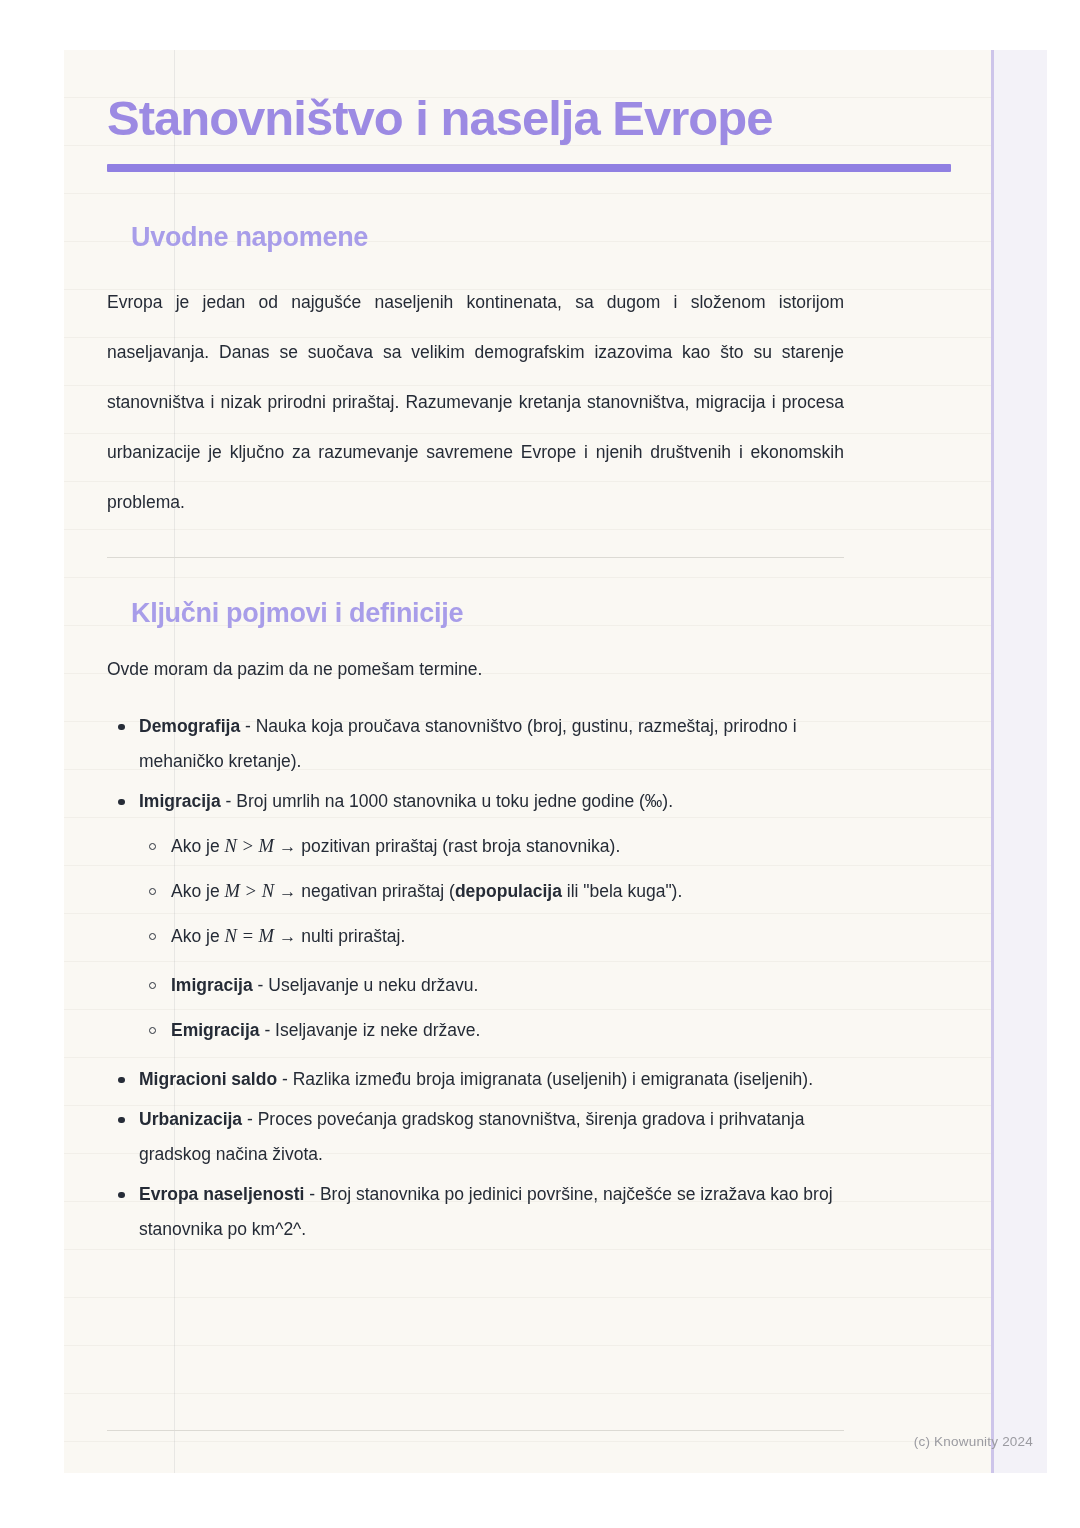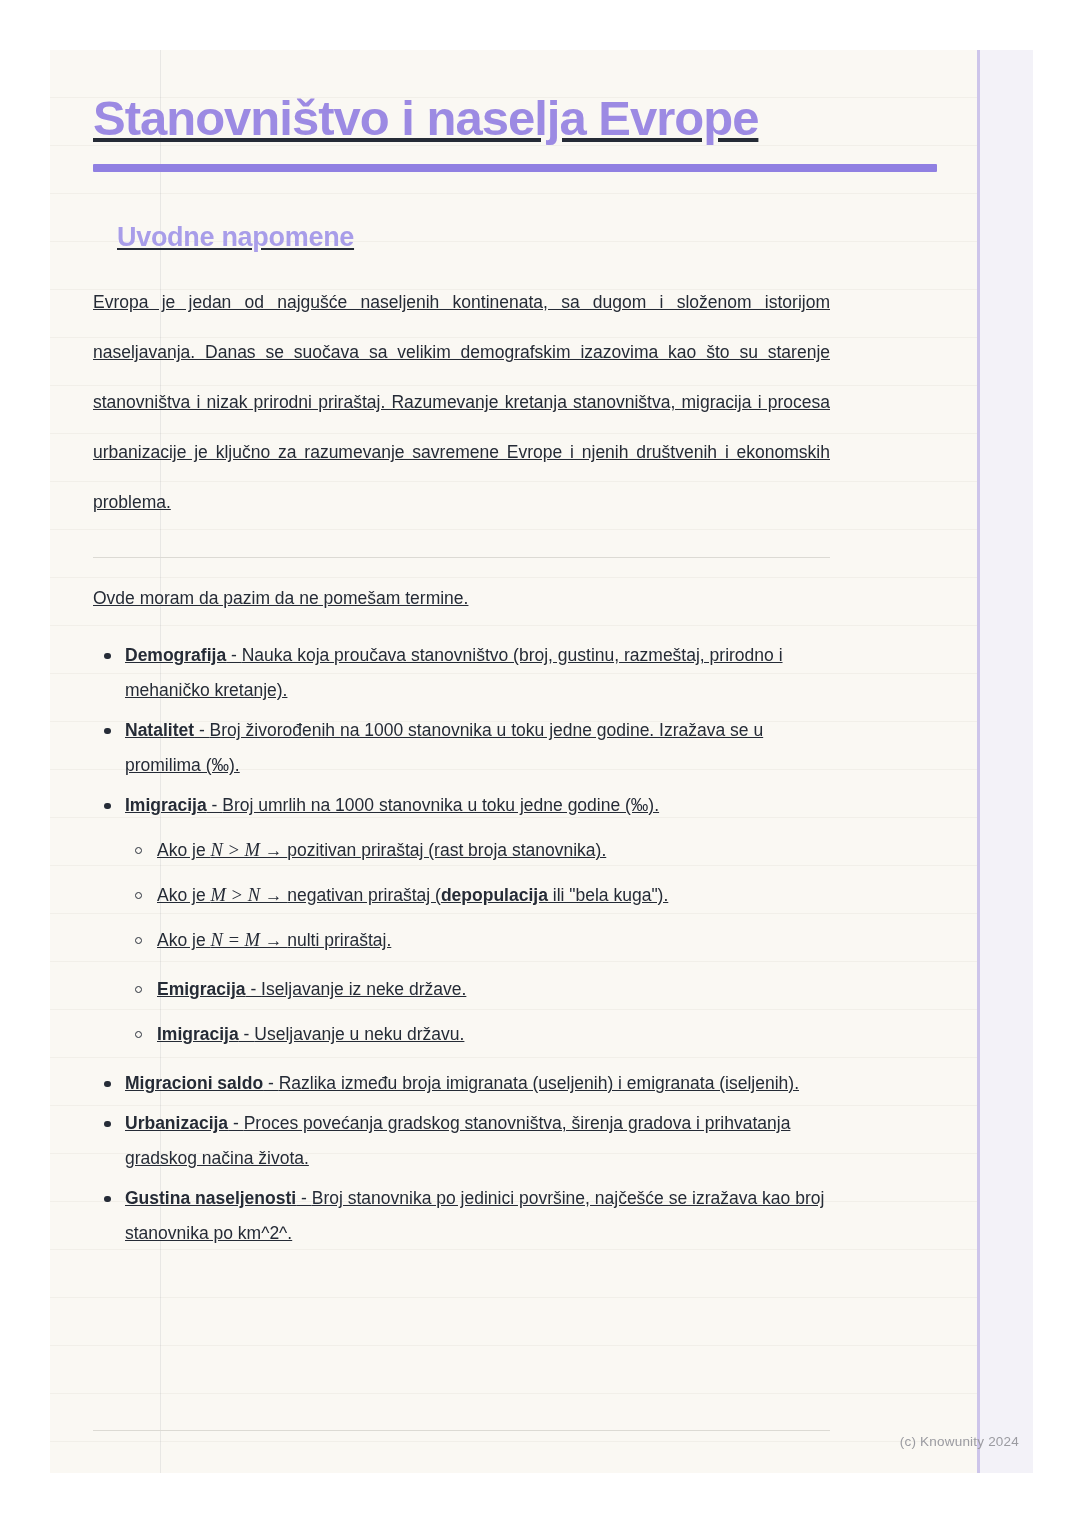--- a/index.html
+++ b/index.html
@@ -10,24 +10,23 @@
     --divider-color:#dcdad4;
     --paper-bg:#faf8f3;
     --band-bg:#f3f2f8;
     --band-edge:#cdc5ea;
     --muted:#9b9ba1;
   }
   *{margin:0;padding:0;box-sizing:border-box;}
   html,body{width:1080px;height:1528px;background:#ffffff;
     font-family:"Liberation Sans", sans-serif;color:var(--body-color);}
   .paper{
-    position:absolute;left:50px;top:50px;width:983px;height:1423px;
+    position:absolute;left:64px;top:50px;width:983px;height:1423px;
     background:var(--paper-bg);
     overflow:hidden;
-    text-decoration:underline;
   }
   
   .ruling{
     position:absolute;inset:0;pointer-events:none;
     background:repeating-linear-gradient(
       to bottom,
       transparent 0px, transparent 47px,
       rgba(130,120,100,0.07) 47px, rgba(130,120,100,0.07) 48px);
   }
   .margin-line{
@@ -109,37 +108,32 @@
   <div class="content">
 
     <h1 class="page-title">Stanovništvo i naselja Evrope</h1>
     <div class="title-underline"></div>
 
     <h2 class="section-heading first">Uvodne napomene</h2>
     <p class="body-par">Evropa je jedan od najgušće naseljenih kontinenata, sa dugom i složenom istorijom naseljavanja. Danas se suočava sa velikim demografskim izazovima kao što su starenje stanovništva i nizak prirodni priraštaj. Razumevanje kretanja stanovništva, migracija i procesa urbanizacije je ključno za razumevanje savremene Evrope i njenih društvenih i ekonomskih problema.</p>
 
     <hr class="divider">
 
+    <h2 class="section-heading second">Ključni pojmovi i definicije</h2>
     <p class="lead">Ovde moram da pazim da ne pomešam termine.</p>
 
     <ul class="terms-list">
 
       <li class="item">
         <span class="marker-col">
             <span class="bullet-dot"></span>
           </span>
         <div class="item-text"><span class="term">Demografija</span><span> - </span><span>Nauka koja proučava stanovništvo (broj, gustinu, razmeštaj, prirodno i mehaničko kretanje).</span></div>
       </li>
 
-      <li class="item">
-        <span class="marker-col">
-            <span class="bullet-dot"></span>
-          </span>
-        <div class="item-text"><span class="term">Natalitet</span><span> - </span><span>Broj živorođenih na 1000 stanovnika u toku jedne godine. Izražava se u promilima (‰).</span></div>
-      </li>
 
       <li class="item">
         <span class="marker-col">
             <span class="bullet-dot"></span>
           </span>
         <div class="item-text"><span class="term">Imigracija</span><span> - </span><span>Broj umrlih na 1000 stanovnika u toku jedne godine (‰).</span></div>
       </li>
 
       <li style="list-style:none">
         <ul class="sub-list">
@@ -163,28 +157,28 @@
           </li>
         </ul>
       </li>
 
       <li style="list-style:none">
         <ul class="sub-list">
           <li class="subitem">
             <span class="marker-col">
                 <span class="circle-ring"></span>
               </span>
+            <div class="item-text"><span class="term">Imigracija</span><span> - </span><span>Useljavanje u neku državu.</span></div>
+          </li>
+          <li class="subitem">
+            <span class="marker-col">
+                <span class="circle-ring"></span>
+              </span>
             <div class="item-text"><span class="term">Emigracija</span><span> - </span><span>Iseljavanje iz neke države.</span></div>
           </li>
-          <li class="subitem">
-            <span class="marker-col">
-                <span class="circle-ring"></span>
-              </span>
-            <div class="item-text"><span class="term">Imigracija</span><span> - </span><span>Useljavanje u neku državu.</span></div>
-          </li>
         </ul>
       </li>
 
       <li class="item">
         <span class="marker-col">
             <span class="bullet-dot"></span>
           </span>
         <div class="item-text"><span class="term">Migracioni saldo</span><span> - </span><span>Razlika između broja imigranata (useljenih) i emigranata (iseljenih).</span></div>
       </li>
 
@@ -192,21 +186,21 @@
         <span class="marker-col">
             <span class="bullet-dot"></span>
           </span>
         <div class="item-text"><span class="term">Urbanizacija</span><span> - </span><span>Proces povećanja gradskog stanovništva, širenja gradova i prihvatanja gradskog načina života.</span></div>
       </li>
 
       <li class="item">
         <span class="marker-col">
             <span class="bullet-dot"></span>
           </span>
-        <div class="item-text"><span class="term">Gustina naseljenosti</span><span> - </span><span>Broj stanovnika po jedinici površine, najčešće se izražava kao broj stanovnika po km^2^.</span></div>
+        <div class="item-text"><span class="term">Evropa naseljenosti</span><span> - </span><span>Broj stanovnika po jedinici površine, najčešće se izražava kao broj stanovnika po km^2^.</span></div>
       </li>
 
     </ul>
   </div>
 
   <hr class="bottom-divider">
   <div class="copyright">(c) Knowunity 2024</div>
 </div>
 
 </body></html>

